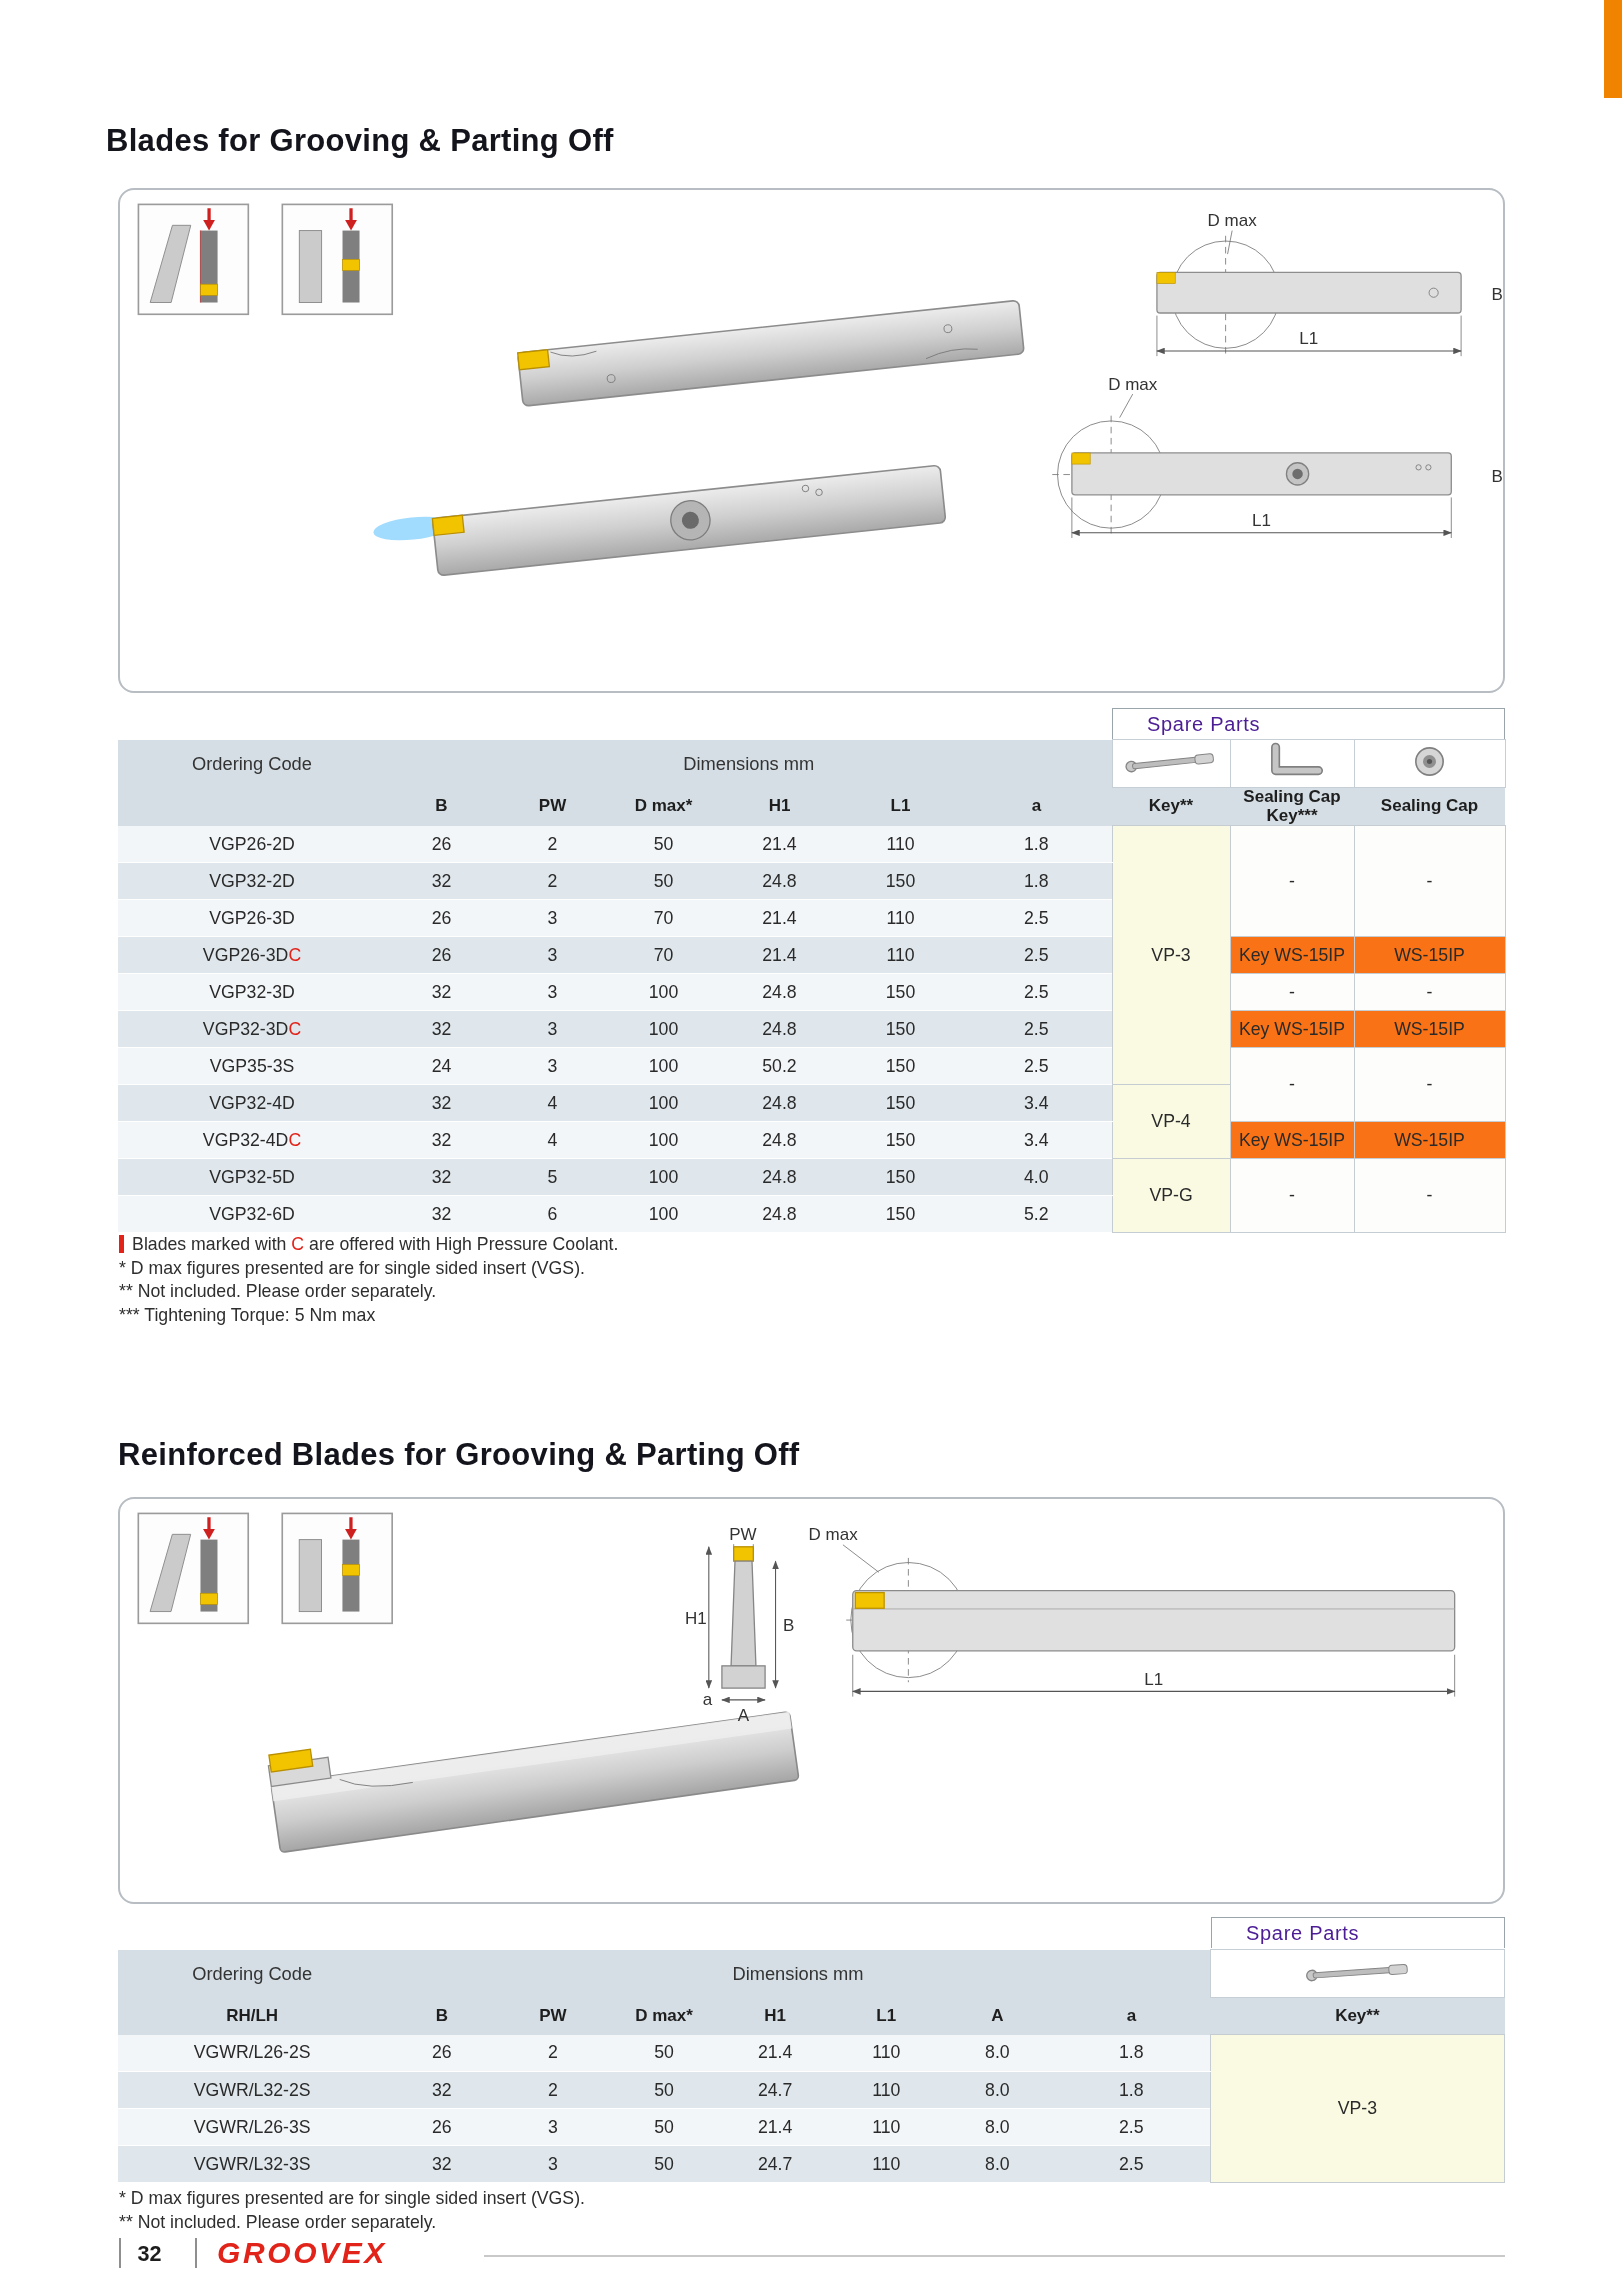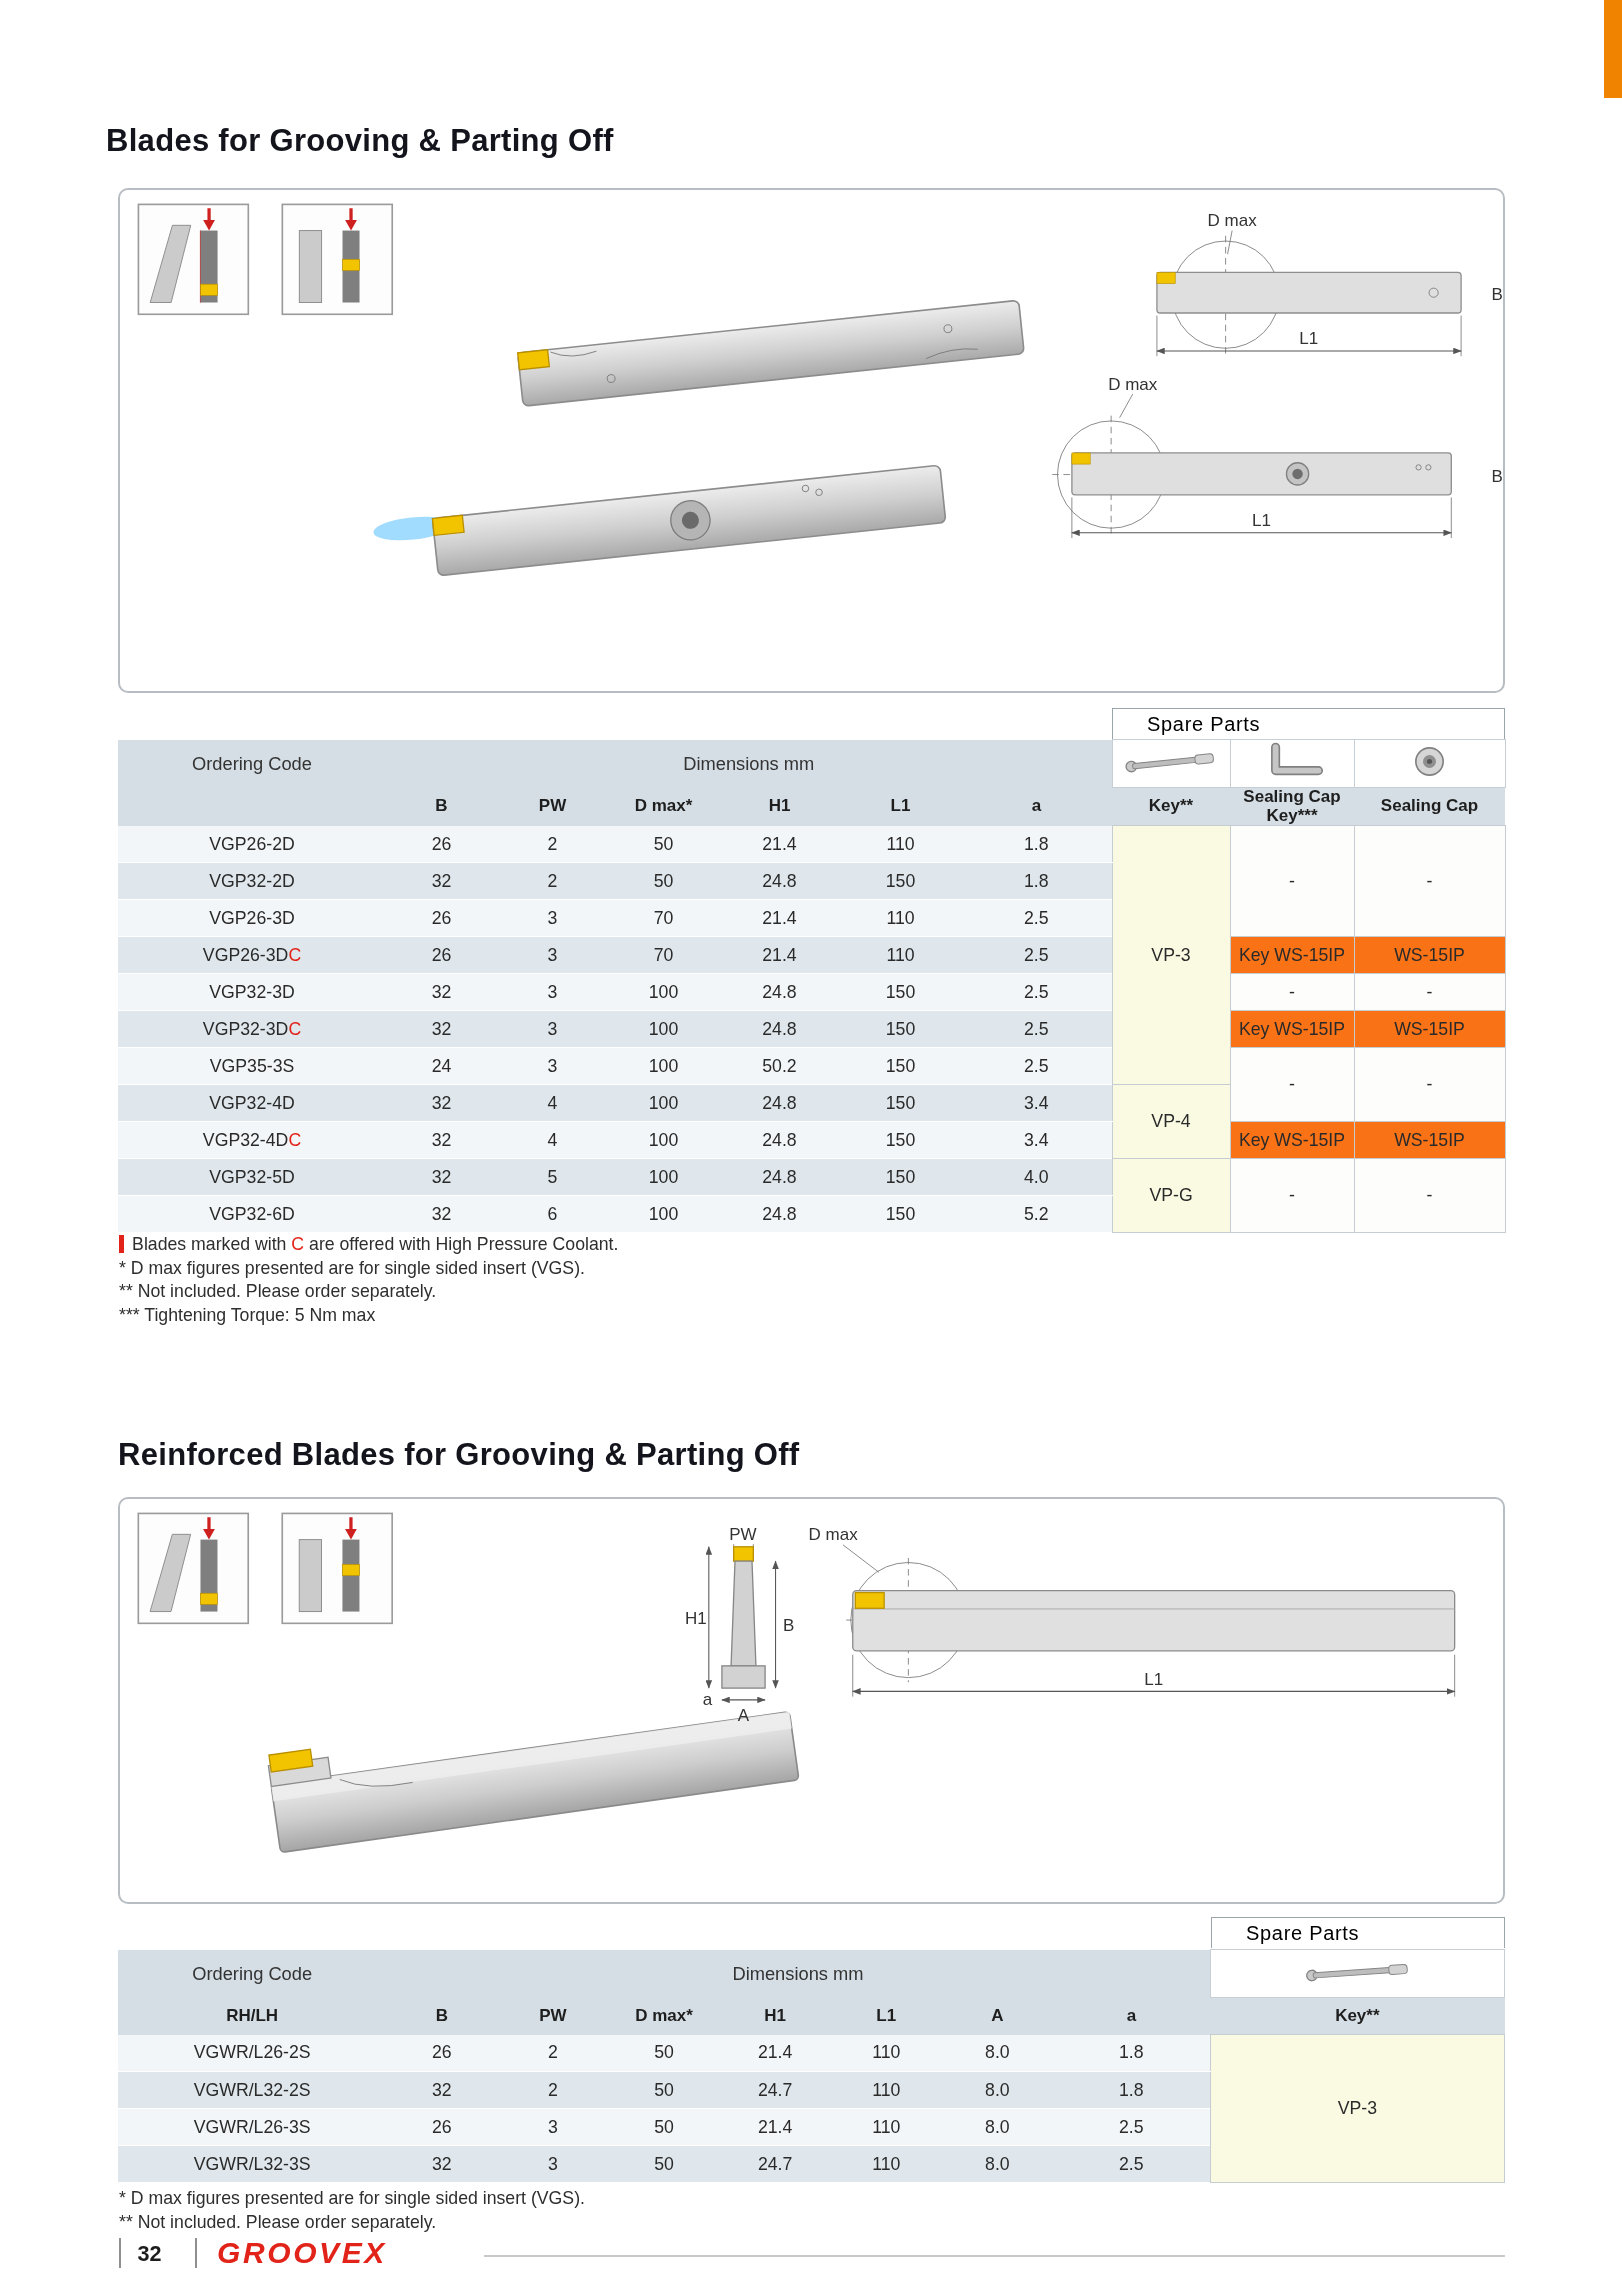--- a/index.html
+++ b/index.html
@@ -6,27 +6,27 @@
   html,body { background:#ffffff; }
   body {
     width:1623px; height:2295px; position:relative; overflow:hidden;
     font-family:"Liberation Sans", sans-serif; color:#222;
   }
   .abs { position:absolute; }
 
   .section-title { font-size:31px; font-weight:bold; color:#14141d; letter-spacing:0.3px; }
 
   .illus-box {
-    border:2px solid #b7bdc2; border-radius:10px; background:#ffffff; overflow:hidden;
+    border:2px solid #b7bdc2; border-radius:16px; background:#ffffff; overflow:hidden;
   }
 
   .spare-label-box {
     background:#ffffff; border:1.3px solid #9aa4ab; border-bottom:none;
     display:flex; align-items:center; padding-left:34px;
-    font-size:20px; color:#000000; letter-spacing:0.7px;
+    font-size:20px; color:#4c1d95; letter-spacing:0.7px;
   }
 
   table.data { border-collapse:collapse; table-layout:fixed; font-size:17.7px; }
   table.data th, table.data td { text-align:center; vertical-align:middle; padding:0 3.9px; }
   tr.ghead { height:48px; }
   tr.ghead th { background:#d5dee4; font-weight:normal; font-size:18.3px; color:#333; }
   tr.ghead th.iconcell { background:#ffffff; border:1px solid #c6cfd5; }
   tr.chead { height:37px; }
   tr.chead th { background:#d5dee4; font-weight:bold; font-size:17px; color:#1e1e1e; line-height:1.1; }
   tbody tr { height:37px; }

